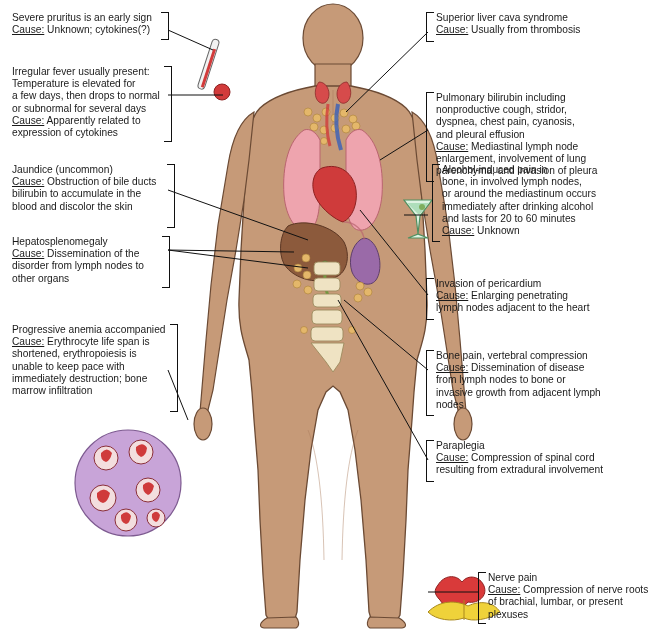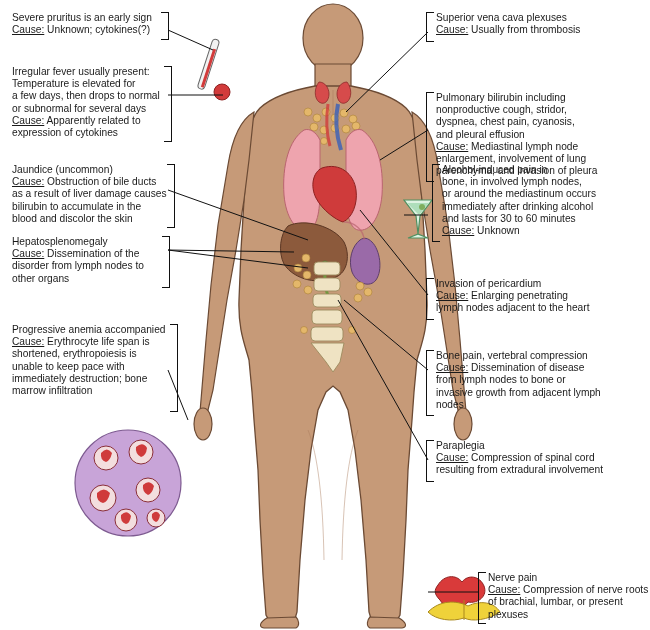--- a/index.html
+++ b/index.html
@@ -228,21 +228,20 @@
     <div class="line">a few days, then drops to normal</div>
     <div class="line">or subnormal for several days</div>
     <div class="line"><span class="cause">Cause:</span><span> Apparently related to</span></div>
     <div class="line">expression of cytokines</div>
   </div>
   <div class="bracket right" style="left:156px;top:66px;height:74px;"></div>
 
   <div class="callout lbl-left" style="left:4px;top:164px;width:155px;">
     <div class="line">Jaundice (uncommon)</div>
     <div class="line"><span class="cause">Cause:</span><span> Obstruction of bile ducts</span></div>
-    <div class="line">as a result of liver damage causes</div>
     <div class="line">bilirubin to accumulate in the</div>
     <div class="line">blood and discolor the skin</div>
   </div>
   <div class="bracket right" style="left:159px;top:164px;height:62px;"></div>
 
   <div class="callout lbl-left" style="left:4px;top:236px;width:150px;">
     <div class="line">Hepatosplenomegaly</div>
     <div class="line"><span class="cause">Cause:</span><span> Dissemination of the</span></div>
     <div class="line">disorder from lymph nodes to</div>
     <div class="line">other organs</div>
@@ -254,42 +253,42 @@
     <div class="line"><span class="cause">Cause:</span><span> Erythrocyte life span is</span></div>
     <div class="line">shortened, erythropoiesis is</div>
     <div class="line">unable to keep pace with</div>
     <div class="line">immediately destruction; bone</div>
     <div class="line">marrow infiltration</div>
   </div>
   <div class="bracket right" style="left:162px;top:324px;height:86px;"></div>
 
   <div class="bracket left" style="left:418px;top:12px;height:28px;"></div>
   <div class="callout" style="left:428px;top:12px;width:200px;">
-    <div class="line">Superior vena cava plexuses</div>
+    <div class="line">Superior liver cava syndrome</div>
     <div class="line"><span class="cause">Cause:</span><span> Usually from thrombosis</span></div>
   </div>
 
   <div class="bracket left" style="left:418px;top:92px;height:88px;"></div>
   <div class="callout" style="left:428px;top:92px;width:212px;">
     <div class="line">Pulmonary bilirubin including</div>
     <div class="line">nonproductive cough, stridor,</div>
     <div class="line">dyspnea, chest pain, cyanosis,</div>
     <div class="line">and pleural effusion</div>
     <div class="line"><span class="cause">Cause:</span><span> Mediastinal lymph node</span></div>
     <div class="line">enlargement, involvement of lung</div>
     <div class="line">parenchyma, and invasion of pleura</div>
   </div>
 
   <div class="bracket left" style="left:424px;top:164px;height:76px;"></div>
   <div class="callout" style="left:434px;top:164px;width:208px;">
     <div class="line">Alcohol-induced pain in</div>
     <div class="line">bone, in involved lymph nodes,</div>
     <div class="line">or around the mediastinum occurs</div>
     <div class="line">immediately after drinking alcohol</div>
-    <div class="line">and lasts for 30 to 60 minutes</div>
+    <div class="line">and lasts for 20 to 60 minutes</div>
     <div class="line"><span class="cause">Cause:</span><span> Unknown</span></div>
   </div>
 
   <div class="bracket left" style="left:418px;top:278px;height:40px;"></div>
   <div class="callout" style="left:428px;top:278px;width:206px;">
     <div class="line">Invasion of pericardium</div>
     <div class="line"><span class="cause">Cause:</span><span> Enlarging penetrating</span></div>
     <div class="line">lymph nodes adjacent to the heart</div>
   </div>
 

